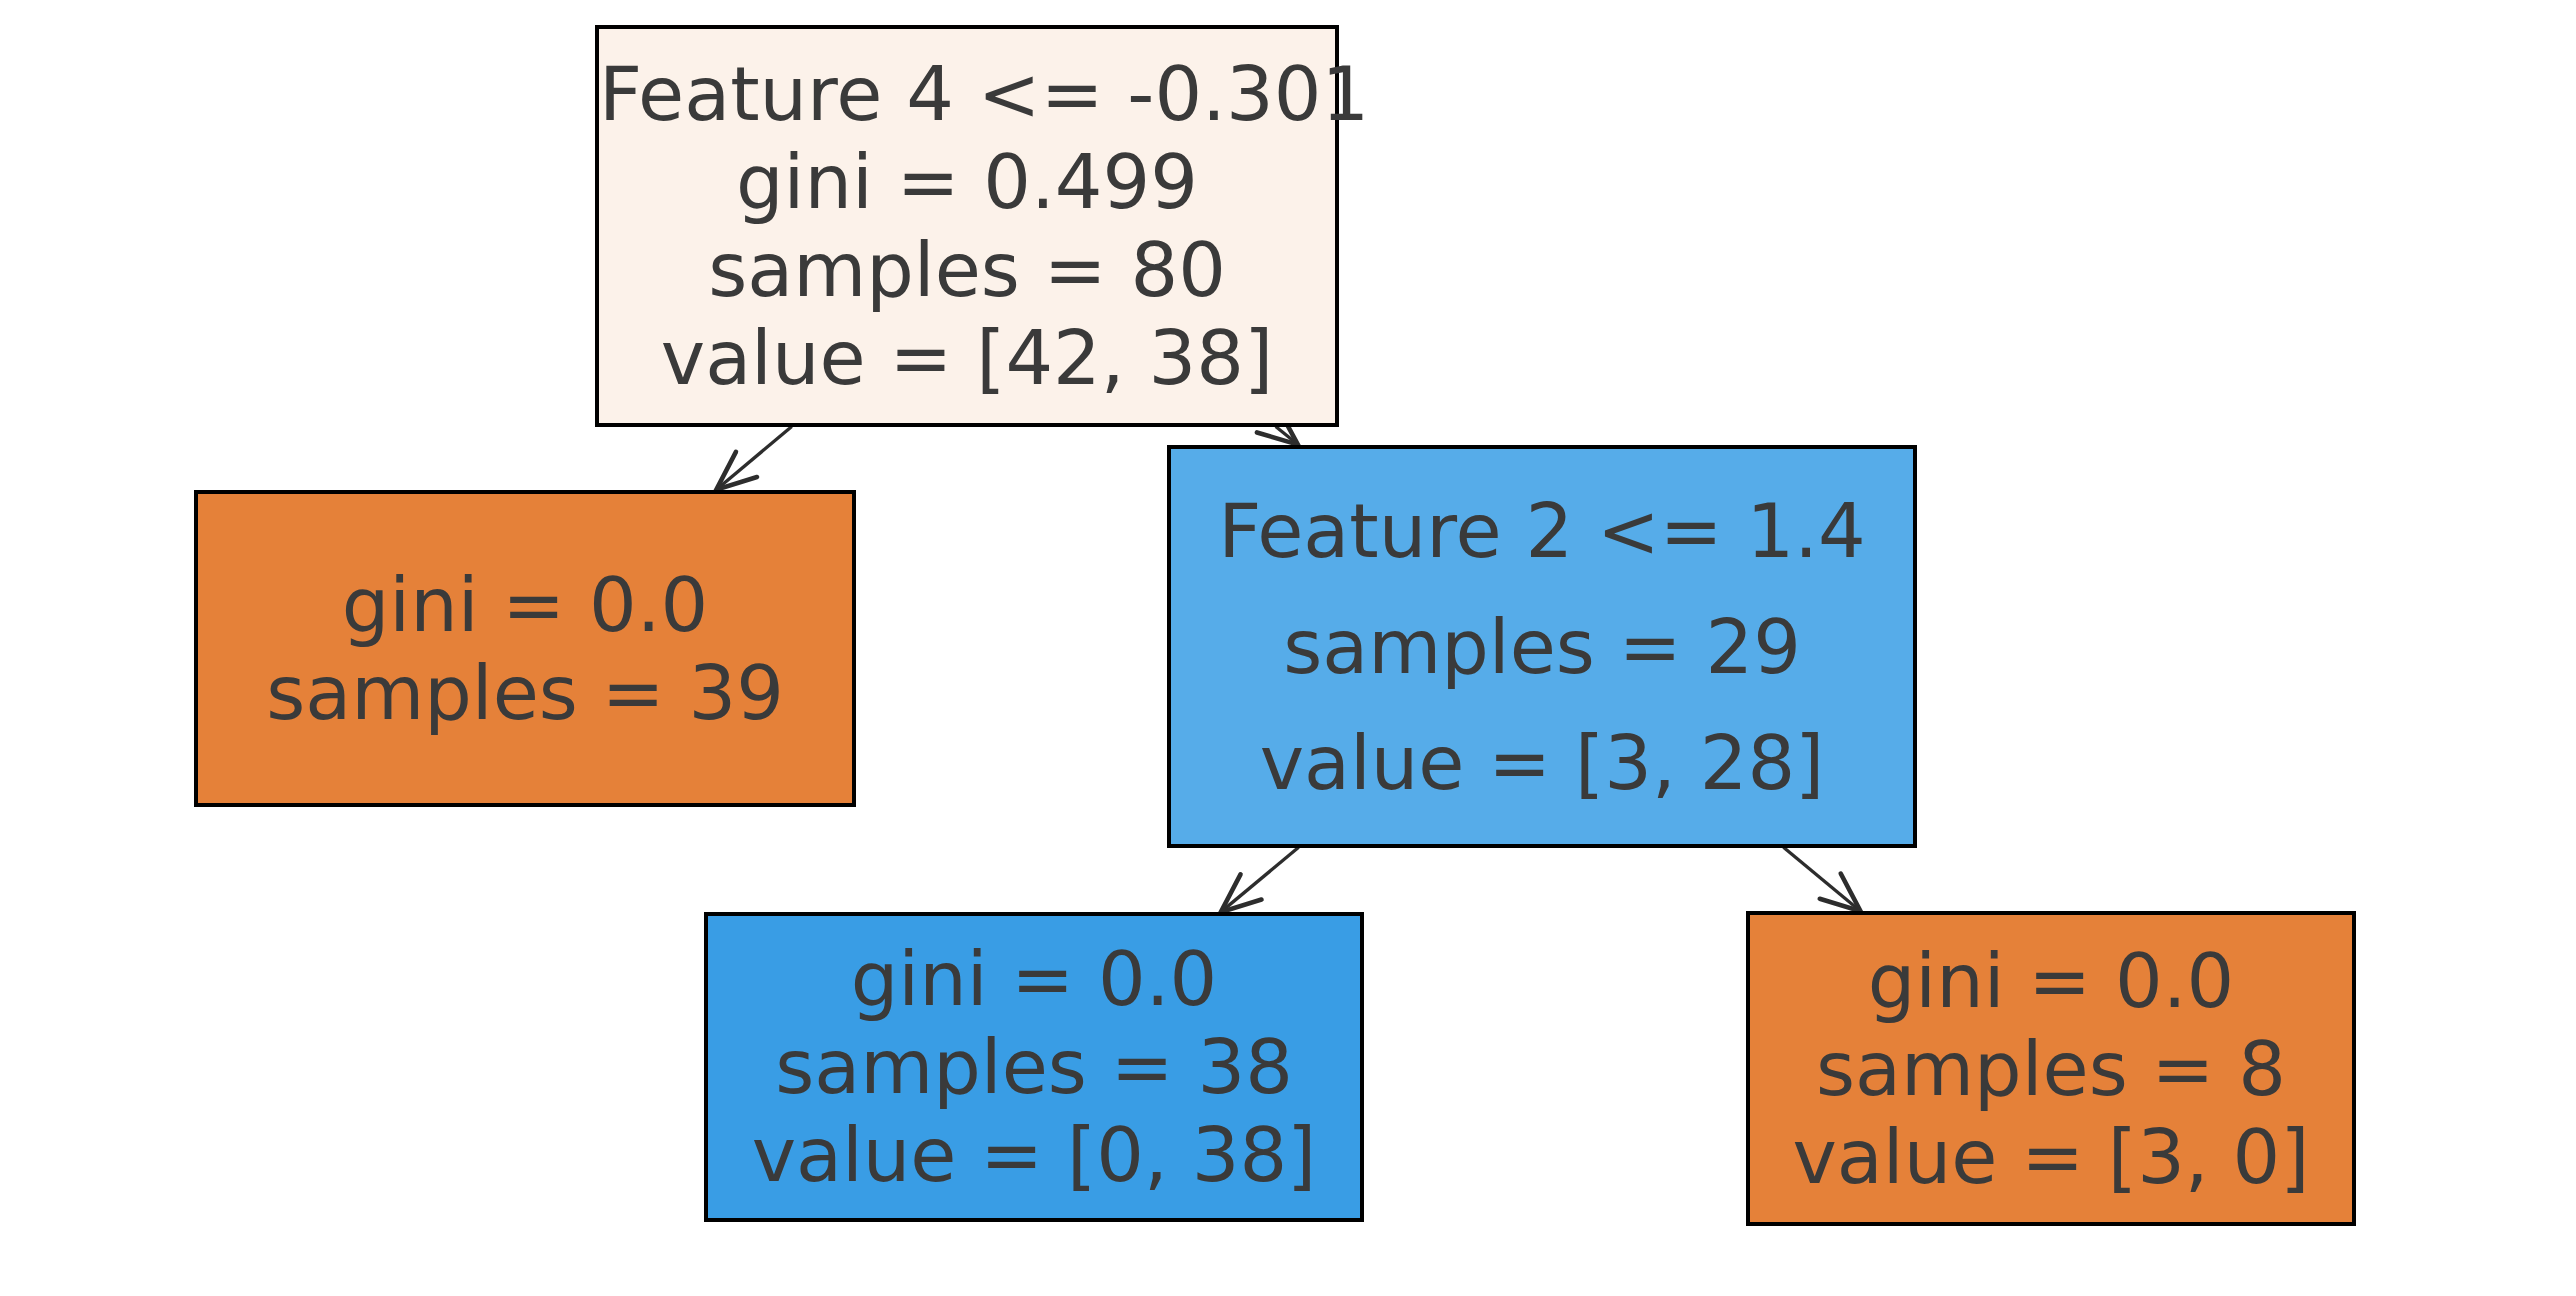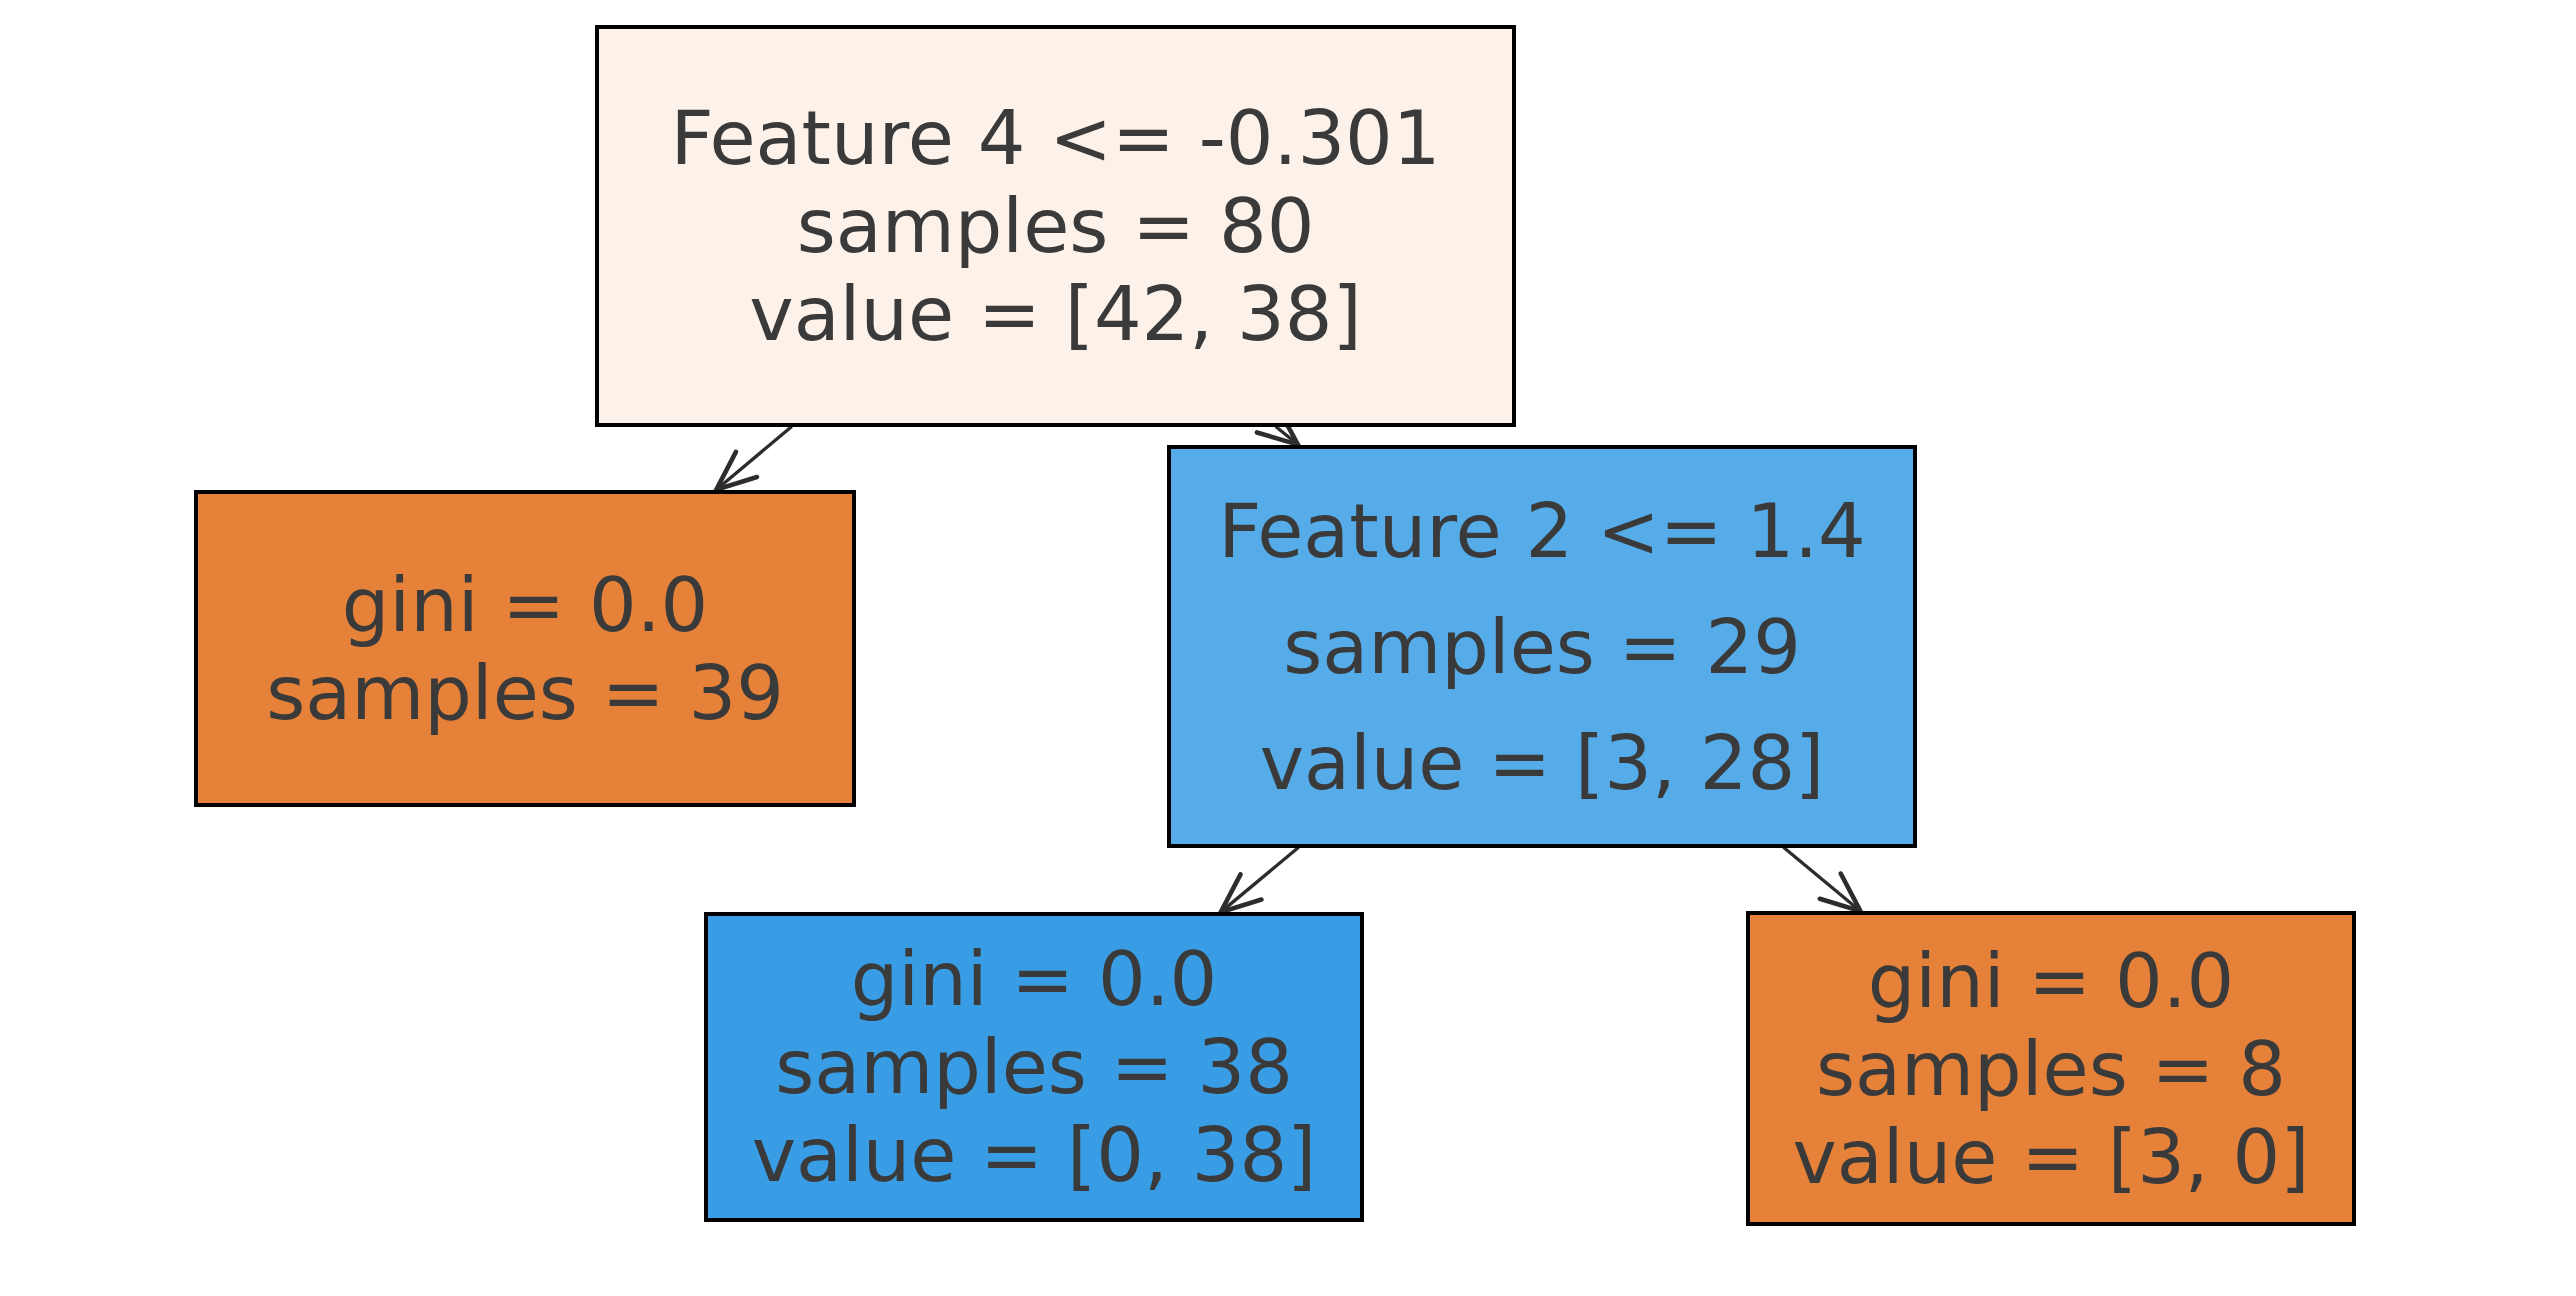--- a/index.html
+++ b/index.html
@@ -24,21 +24,21 @@
     justify-content: center;
     align-items: center;
     text-align: center;
     font-size: 75px;
     line-height: 88px;
     color: #3a3a3a;
     white-space: nowrap;
   }
   .node .line { width: 100%; }
   
-  #node-root { left: 595px;  top: 24.6px;   width: 921px; height: 402px; }
+  #node-root { left: 595px;  top: 24.6px;   width: 744px; height: 402px; }
   #node-l1   { left: 194px;  top: 490px;  width: 662px;  height: 317px; }
   #node-r1   { left: 1167px; top: 445px;  width: 750px;  height: 403px; }
   #node-l2   { left: 704px;  top: 912px; width: 660px;  height: 310px; }
   #node-r2   { left: 1746px; top: 911px; width: 610px;  height: 315px; }
   #edges {
     position: absolute;
     left: 0; top: 0;
     width: 2576px;
     height: 1296px;
     pointer-events: none;
@@ -61,20 +61,21 @@
       </marker>
     </defs>
     <path class="edge" d="M965,520 L873,597" marker-end="url(#arrowhead)"></path>
     <path class="edge" d="M1555,520 L1582,542" marker-end="url(#arrowhead)"></path>
     <path class="edge" d="M1583,1033 L1488,1112" marker-end="url(#arrowhead)"></path>
     <path class="edge" d="M2174,1033 L2268,1111" marker-end="url(#arrowhead)"></path>
   </svg>
 
   <div class="node" id="node-root" style="background-color: rgb(252, 242, 234);">
     <div class="line">Feature 4 &lt;= -0.301</div>
+    <div class="line">gini = 0.499</div>
     <div class="line">samples = 80</div>
     <div class="line">value = [42, 38]</div>
   </div>
 
   <div class="node" id="node-l1" style="background-color: rgb(229, 129, 57);">
     <div class="line">gini = 0.0</div>
     <div class="line">samples = 39</div>
   </div>
 
   <div class="node" id="node-r1" style="background-color: rgb(86, 172, 233); gap: 28px;">

